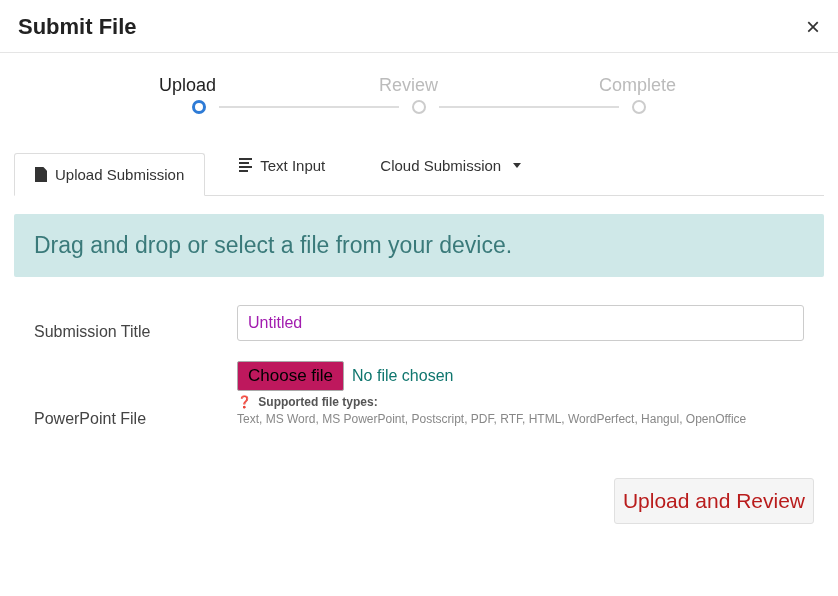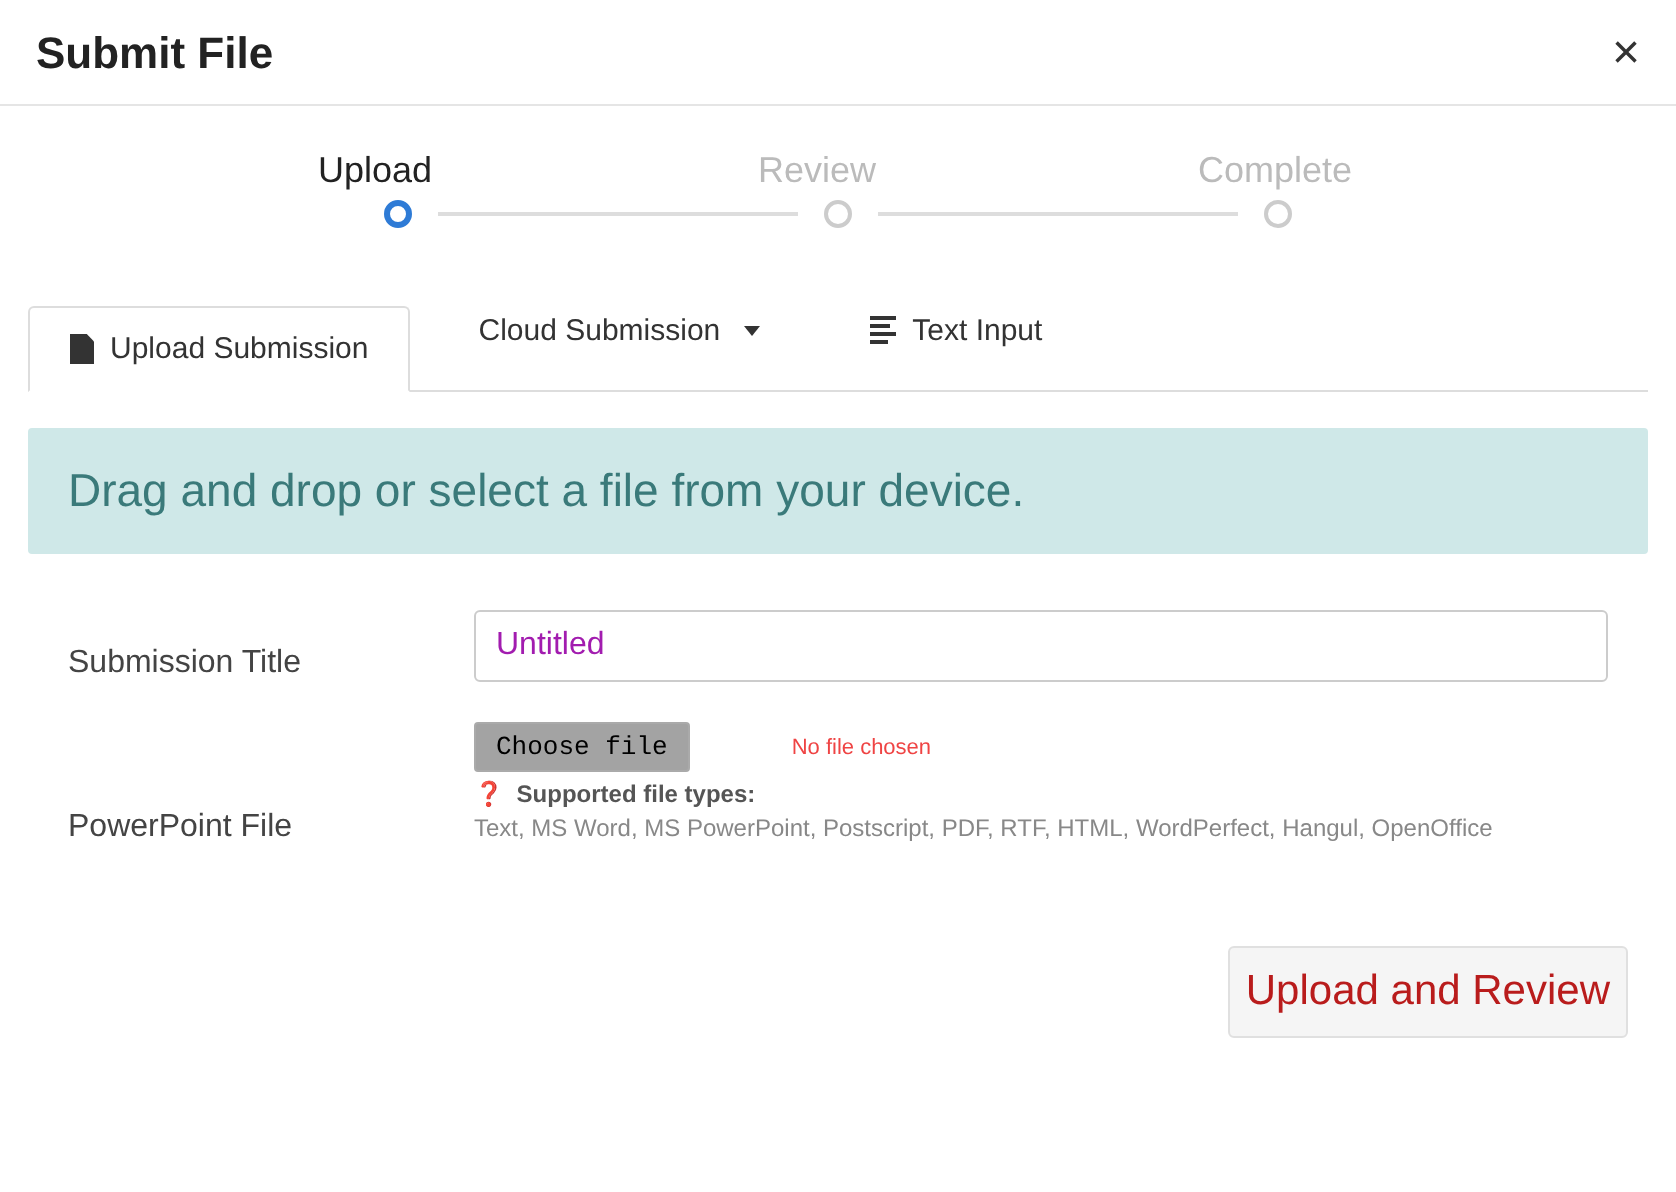--- a/index.html
+++ b/index.html
@@ -129,32 +129,31 @@
     border: 1px solid #ccc;
     border-radius: 3px;
     color: #a21caf;
   }
   .file-row {
     display: flex;
     align-items: center;
     gap: 8px;
   }
   .choose-btn {
-    font-family: Liberation Mono, monospace;
-    font-size: 13px;
+    font-family: Liberation Sans, sans-serif;
+    font-size: 17px;
     padding: 4px 10px;
-    background: #a3a3a3;
+    background: #be185d;
     border: 1px solid #aaa;
     border-radius: 2px;
     cursor: pointer;
   }
   .no-file {
-    font-size: 11px;
-    color: #ef4444;
-    margin-left: 43px;
+    font-size: 16px;
+    color: #0f766e;
   }
   .supported {
     margin-top: 4px;
     font-size: 12px;
     color: #555;
   }
   .supported .q-icon {
     color: #2e7bd6;
     font-weight: bold;
     margin-right: 3px;
@@ -235,31 +234,31 @@
     <div class="circle"></div>
   </div>
 </div>
 
 <div class="tabs">
   <div class="tab active">
     <span class="icon-file"></span>
     <span>Upload Submission</span>
   </div>
   <div class="tab">
+    <span class="icon-lines">
+        <span></span>
+        <span></span>
+        <span></span>
+        <span></span>
+      </span>
+    <span>Text Input</span>
+  </div>
+  <div class="tab">
     <span>Cloud Submission</span>
     <span class="caret-down caret"></span>
-  </div>
-  <div class="tab">
-    <span class="icon-lines">
-        <span></span>
-        <span></span>
-        <span></span>
-        <span></span>
-      </span>
-    <span>Text Input</span>
   </div>
 </div>
 
 <div class="info-banner">Drag and drop or select a file from your device.</div>
 
 <div class="form-row">
   <div class="form-label">Submission Title</div>
   <div class="form-field">
     <input class="text-input" type="text" value="Untitled" style="">
   </div>

